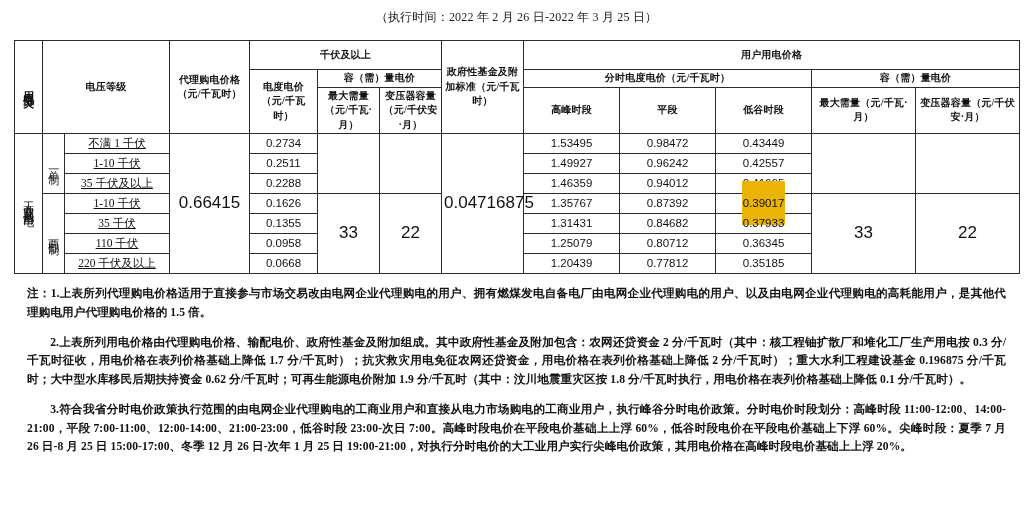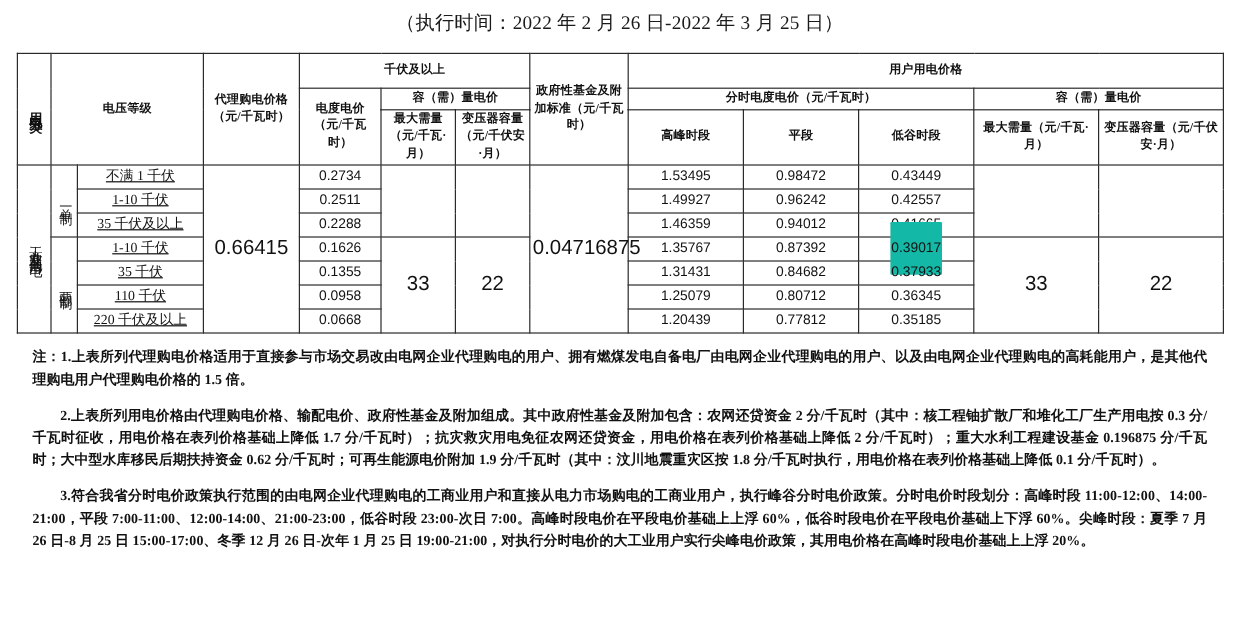--- a/index.html
+++ b/index.html
@@ -25,21 +25,21 @@
   .title {
     text-align: center;
     font-size: 17px;
     font-weight: bold;
     letter-spacing: 0.5px;
     margin: 9px 0 0 0;
     color: #1a1a1a;
   }
   .subtitle {
     text-align: center;
-    font-size: 16px;
+    font-size: 12px;
     margin: 9px 0 0 0;
     color: #1a1a1a;
     letter-spacing: 0.2px;
   }
 
   
   .tbl-wrap {
     margin: 14px 14px 0 14px;
   }
   table.grid {
@@ -94,21 +94,21 @@
     font-family: "Liberation Sans", "DejaVu Sans", sans-serif;
     font-size: 11.5px;
     color: #161616;
   }
   .num-big {
     font-family: Liberation Sans, sans-serif;
     font-size: 17px;
   }
   .row-h { height: 20px; }
   .sel {
-    background: #14b8a6;
+    background: #eab308;
     padding: 16px 1px;
     border-radius: 1px;
   }
 
   
   .notes {
     margin: 7px 16px 0 16px;
     font-size: 11.6px;
     font-weight: bold;
     line-height: 1.62;

